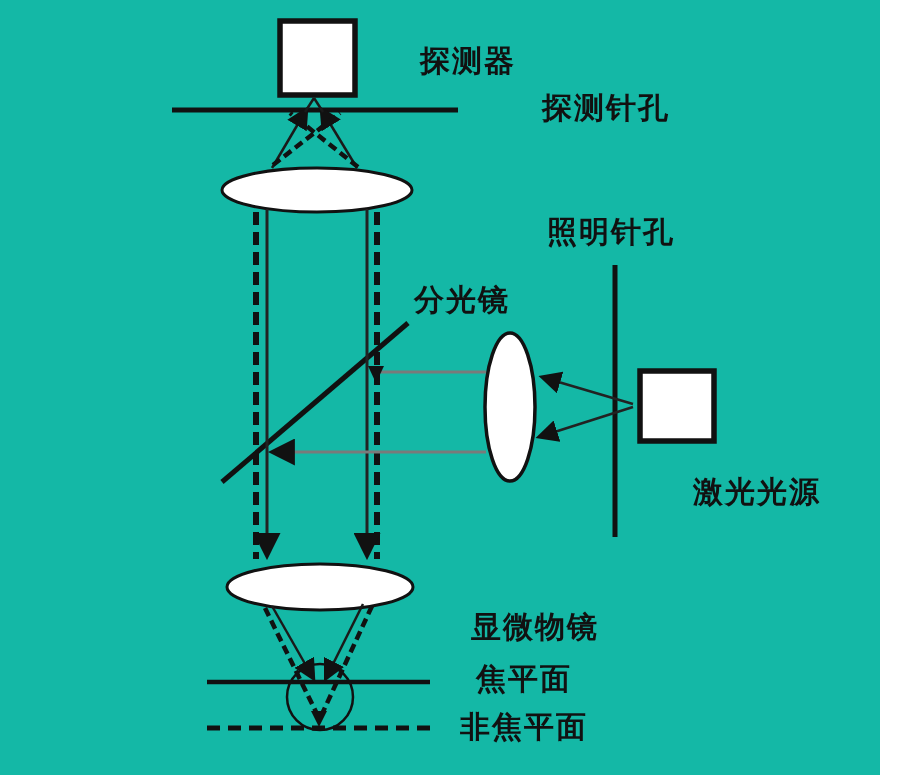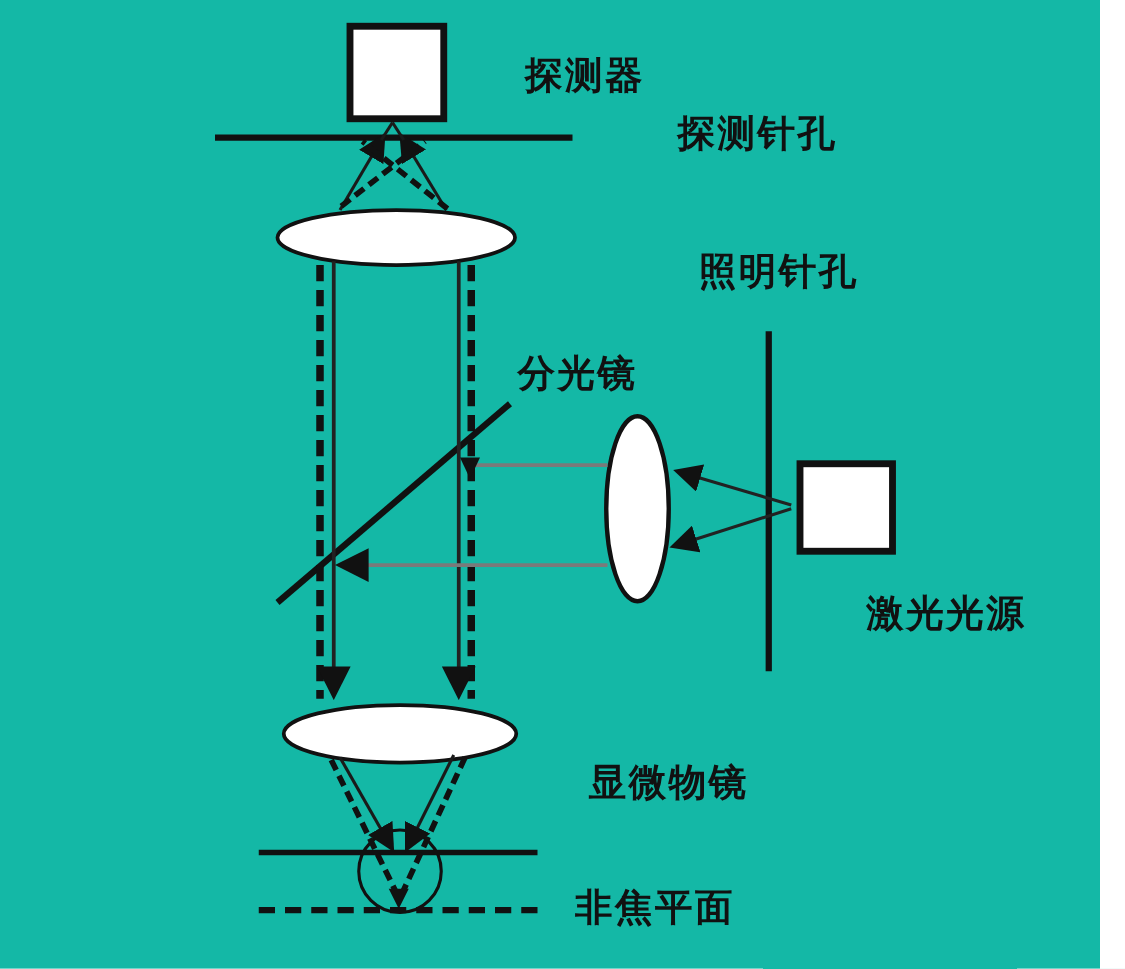--- a/index.html
+++ b/index.html
@@ -17,21 +17,21 @@
     color: #111;
     font-size: 30px;
     font-weight: 600;
     letter-spacing: 2px;
     white-space: nowrap;
     line-height: 1;
     user-select: none;
   }
   #lbl-detector            { left: 420px; top: 46px; }
   #lbl-detection-pinhole   { left: 542px; top: 93px; }
-  #lbl-illumination-pinhole{ left: 547px; top: 203px; margin-left: 12px; }
+  #lbl-illumination-pinhole{ left: 547px; top: 217px; }
   #lbl-beam-splitter       { left: 414px; top: 285px; text-align: center; }
   #lbl-laser-source        { left: 661px; top: 477px; margin-left: 32px; }
   #lbl-objective           { left: 471px; top: 580px; margin-top: 32px; }
   #lbl-focal-plane         { left: 476px; top: 664px; }
   #lbl-non-focal-plane     { left: 460px; top: 712px; }
 </style>
 </head>
 <body>
 
 <div class="stage">
@@ -85,14 +85,15 @@
     <line x1="372" y1="606" x2="322" y2="714" stroke="#111" stroke-width="4.5" stroke-dasharray="9 5"></line>
     <polygon points="311,711 327,711 319,727" fill="#111"></polygon>
   </svg>
 
   <div class="lbl" id="lbl-detector">探测器</div>
   <div class="lbl" id="lbl-detection-pinhole">探测针孔</div>
   <div class="lbl" id="lbl-illumination-pinhole">照明针孔</div>
   <div class="lbl" id="lbl-beam-splitter">分光镜</div>
   <div class="lbl" id="lbl-laser-source">激光光源</div>
   <div class="lbl" id="lbl-objective">显微物镜</div>
+  <div class="lbl" id="lbl-focal-plane">焦平面</div>
   <div class="lbl" id="lbl-non-focal-plane">非焦平面</div>
 </div>
 
 </body></html>

